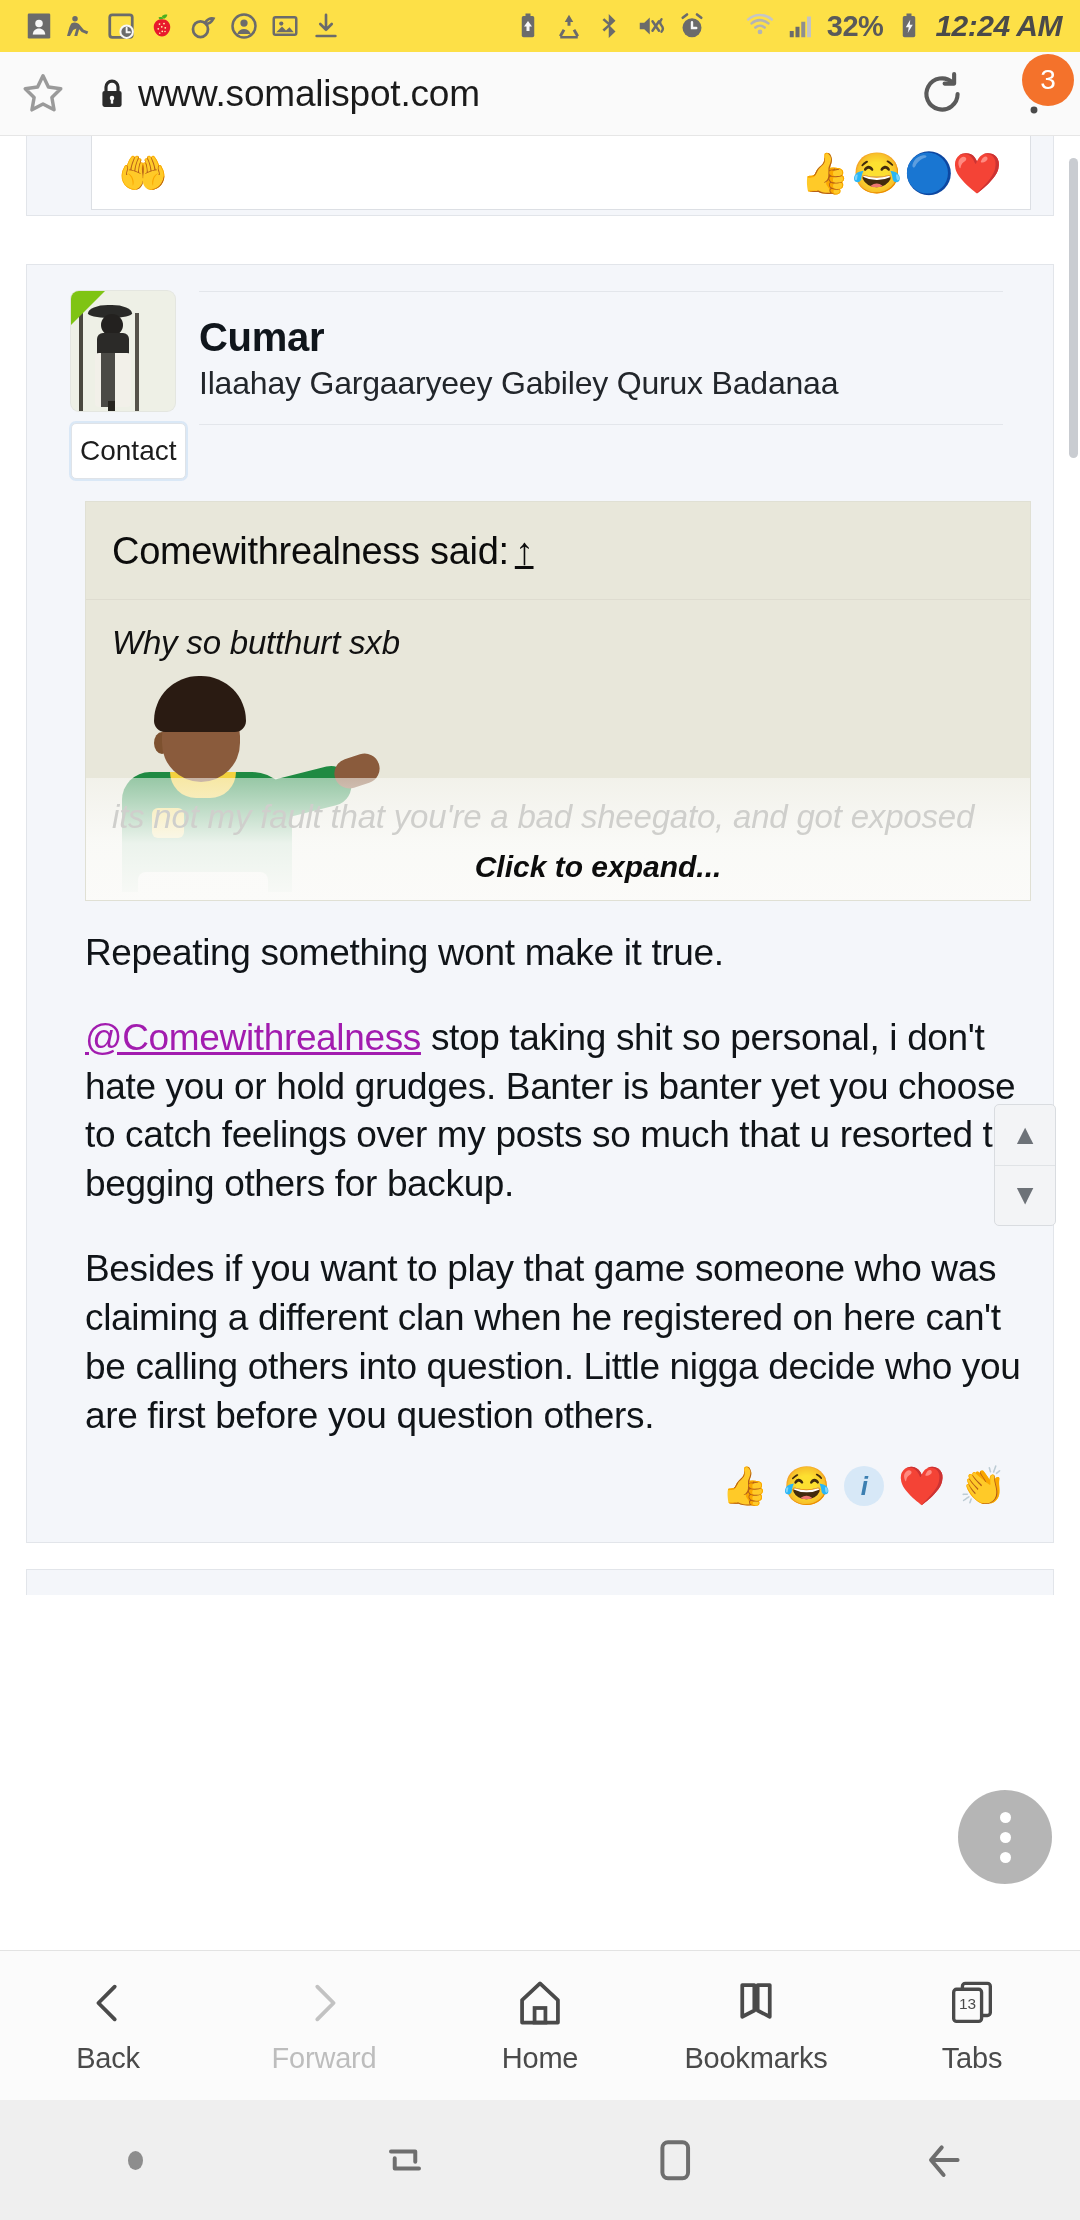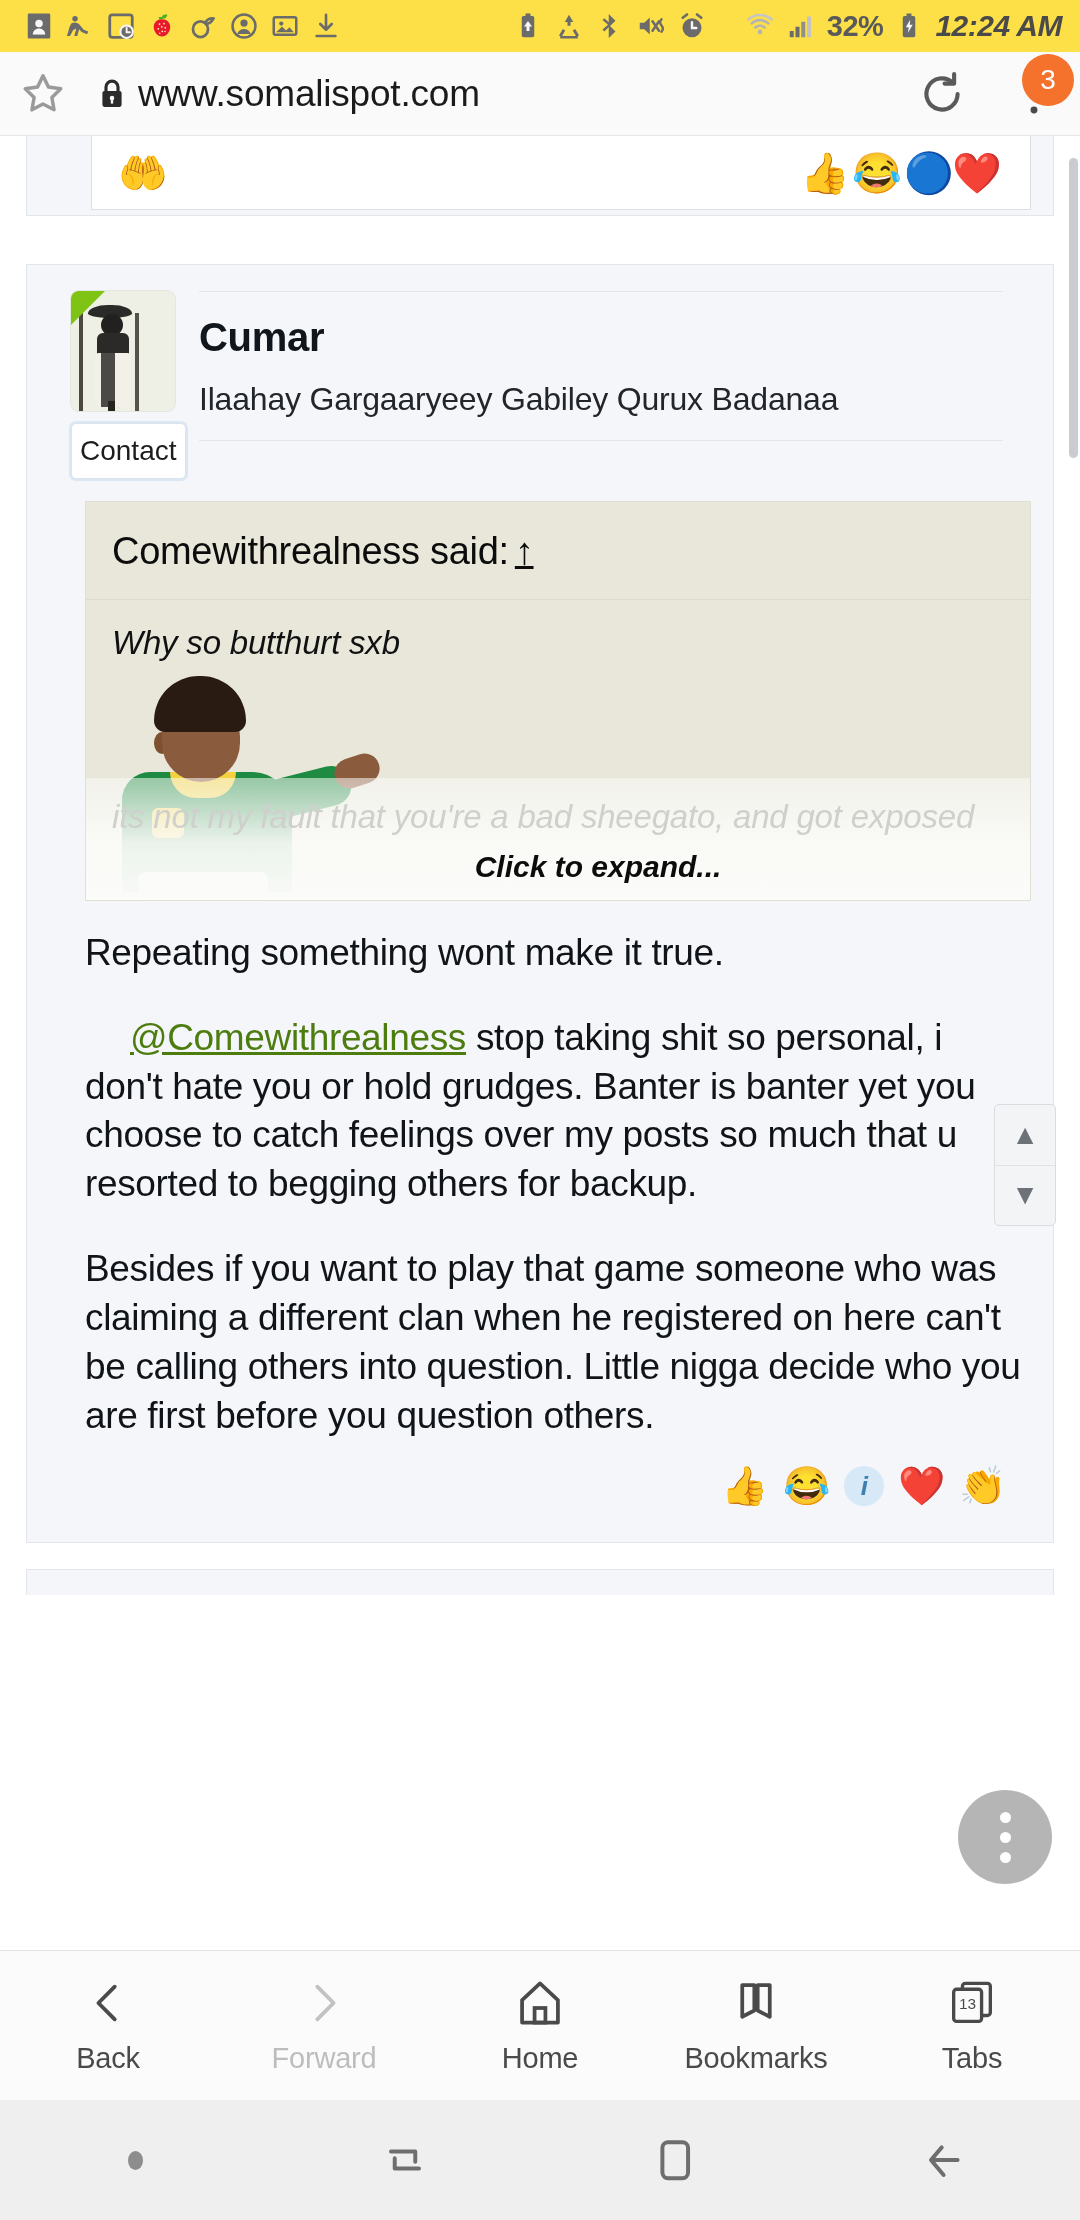--- a/index.html
+++ b/index.html
@@ -92,21 +92,21 @@
     display:inline-block; margin:12px 0 0 0;
     padding:11px 8px; background:#ffffff;
     border:1px solid #dfe3e8; border-radius:5px;
     font-size:28px; color:#1d1d1d;
     box-shadow:0 0 0 2px rgba(160,200,240,.30);
   }
 
   .name-col{ flex:1; padding-right:28px; }
   .name-divider{ height:1px; background:#e3e6eb; margin-bottom:22px; }
   .username{ font-size:40px; font-weight:700; color:#10161c; letter-spacing:-0.3px; line-height:1.15; }
-  .usertitle{ font-size:32px; color:#22262b; margin-top:20px; letter-spacing:-0.2px; line-height:1.2; }
+  .usertitle{ font-size:32px; color:#22262b; margin-top:4px; letter-spacing:-0.2px; line-height:1.2; }
   .name-divider2{ height:1px; background:#e3e6eb; margin-top:22px; }
 
   
   .quote{
     margin:22px 22px 0 58px;
     background:#e8e7da; border:1px solid #e0e0d4;
     position:relative; overflow:hidden;
   }
   .quote-head{
     padding:28px 26px 26px 26px; font-size:38px; color:#0c0c0c;
@@ -144,21 +144,21 @@
     color:#0c0c0c; padding-left:80px;
   }
 
   
   .post-body{
     padding:28px 26px 0 58px; font-size:37px; color:#101418;
     line-height:1.32; letter-spacing:-0.35px;
   }
   .post-body p{ margin-bottom:36px; }
   .post-body p:last-child{ margin-bottom:0; }
-  .mention{ color:#4d7c0f;margin-left:45px; }
+  .mention{ color:#a21caf; }
 
   
   .post-foot{
     display:flex; align-items:center;
     padding:28px 26px 0 58px;
   }
   .timestamp{
     font-size:29px; color:#9aa0a6;
     border-bottom:2px dotted #b8bdc2; letter-spacing:-0.2px;
   }

